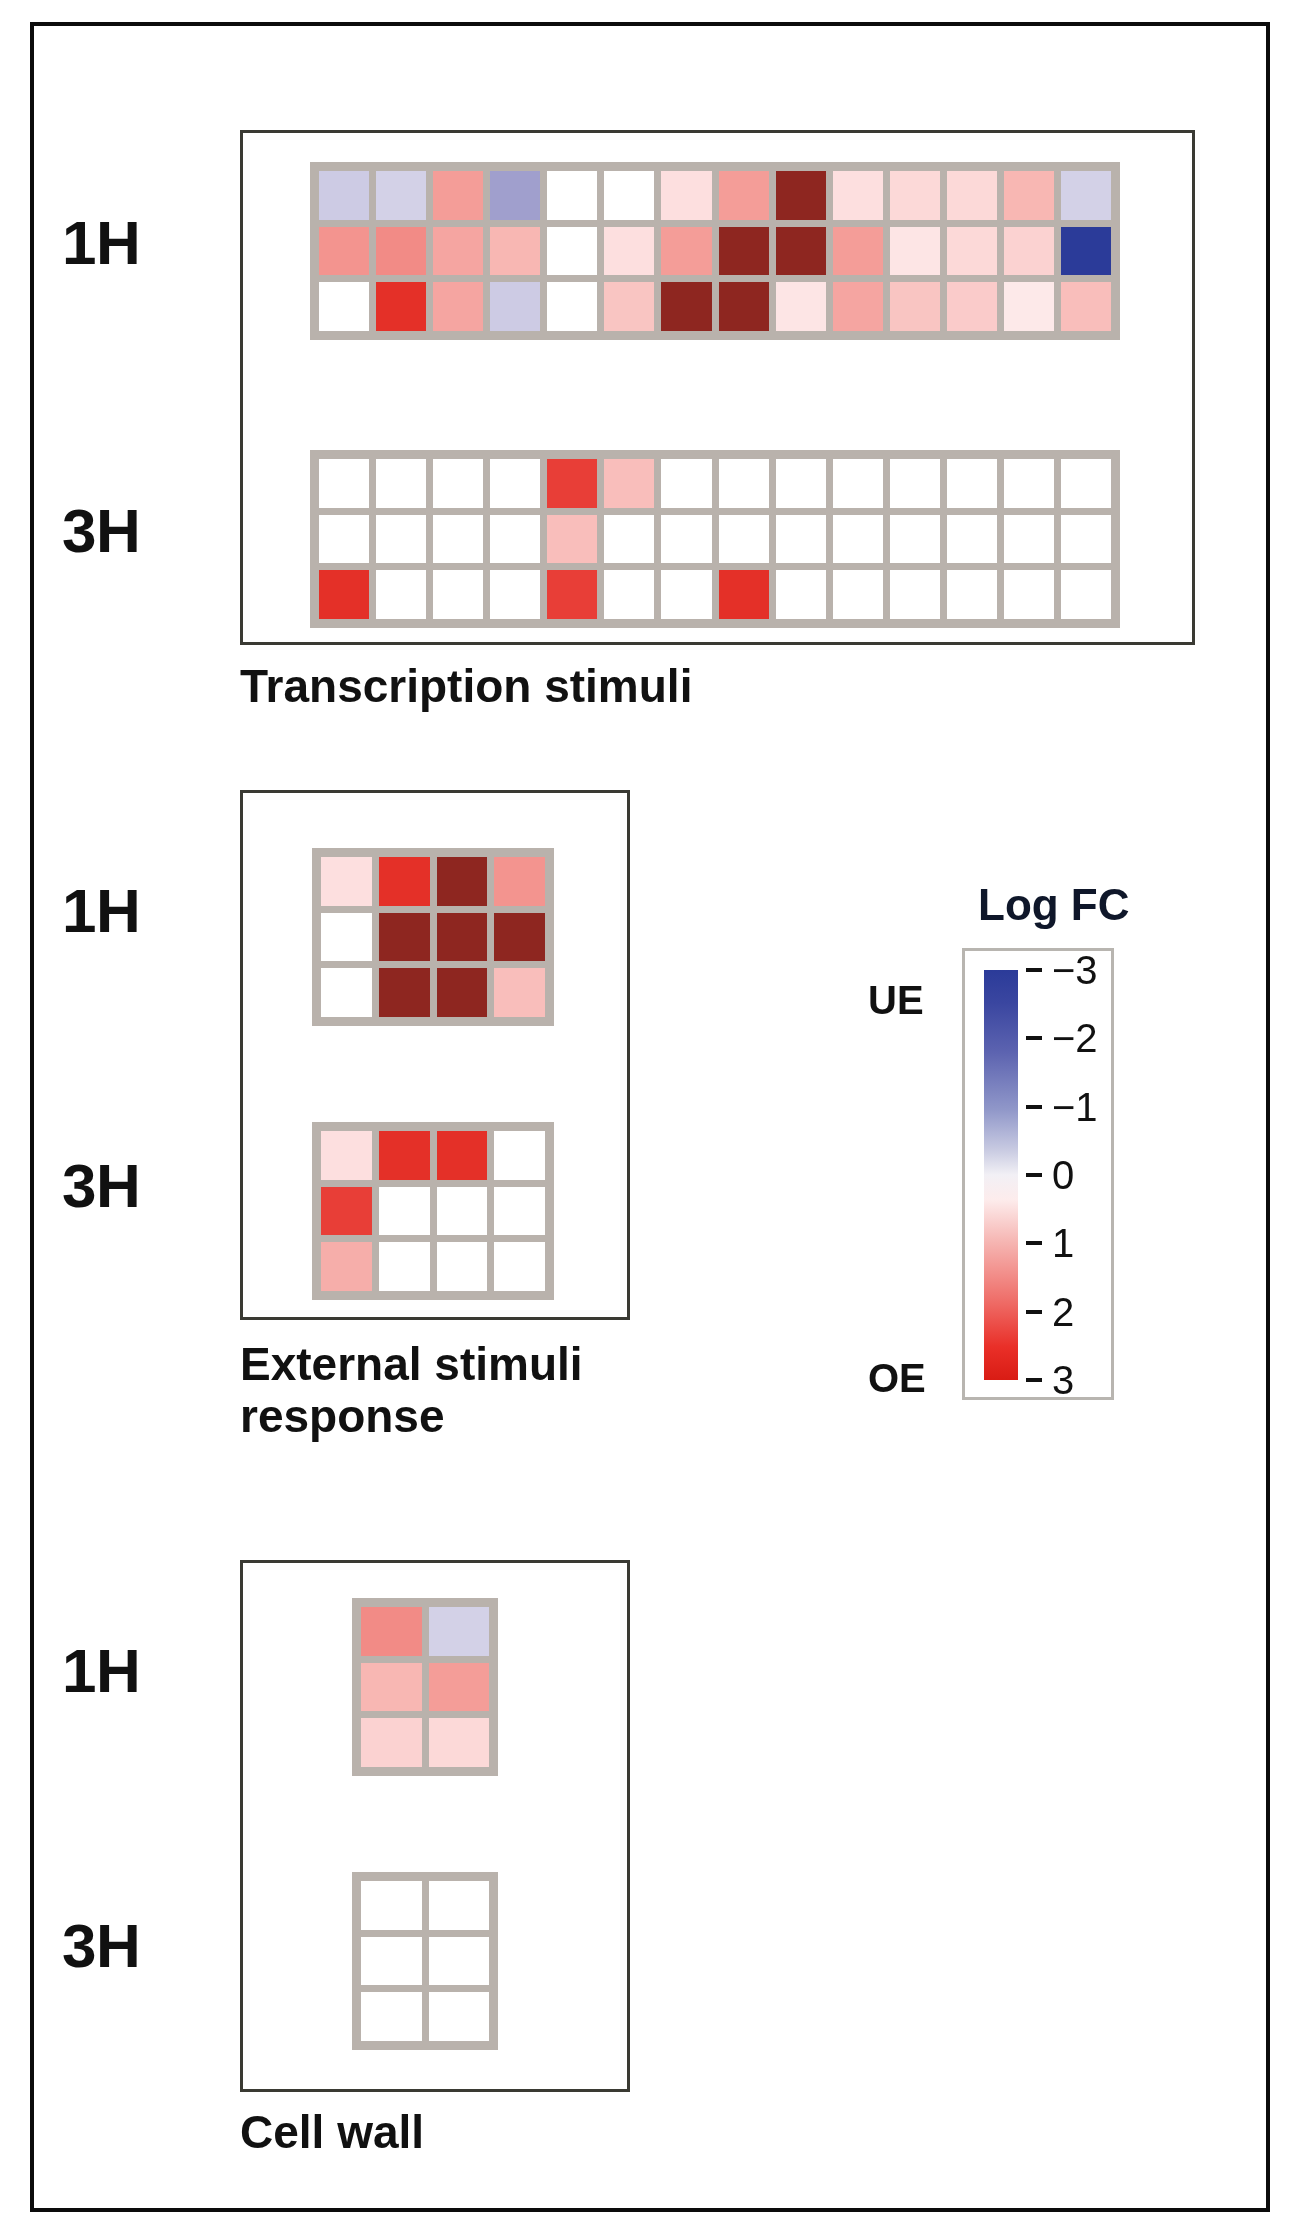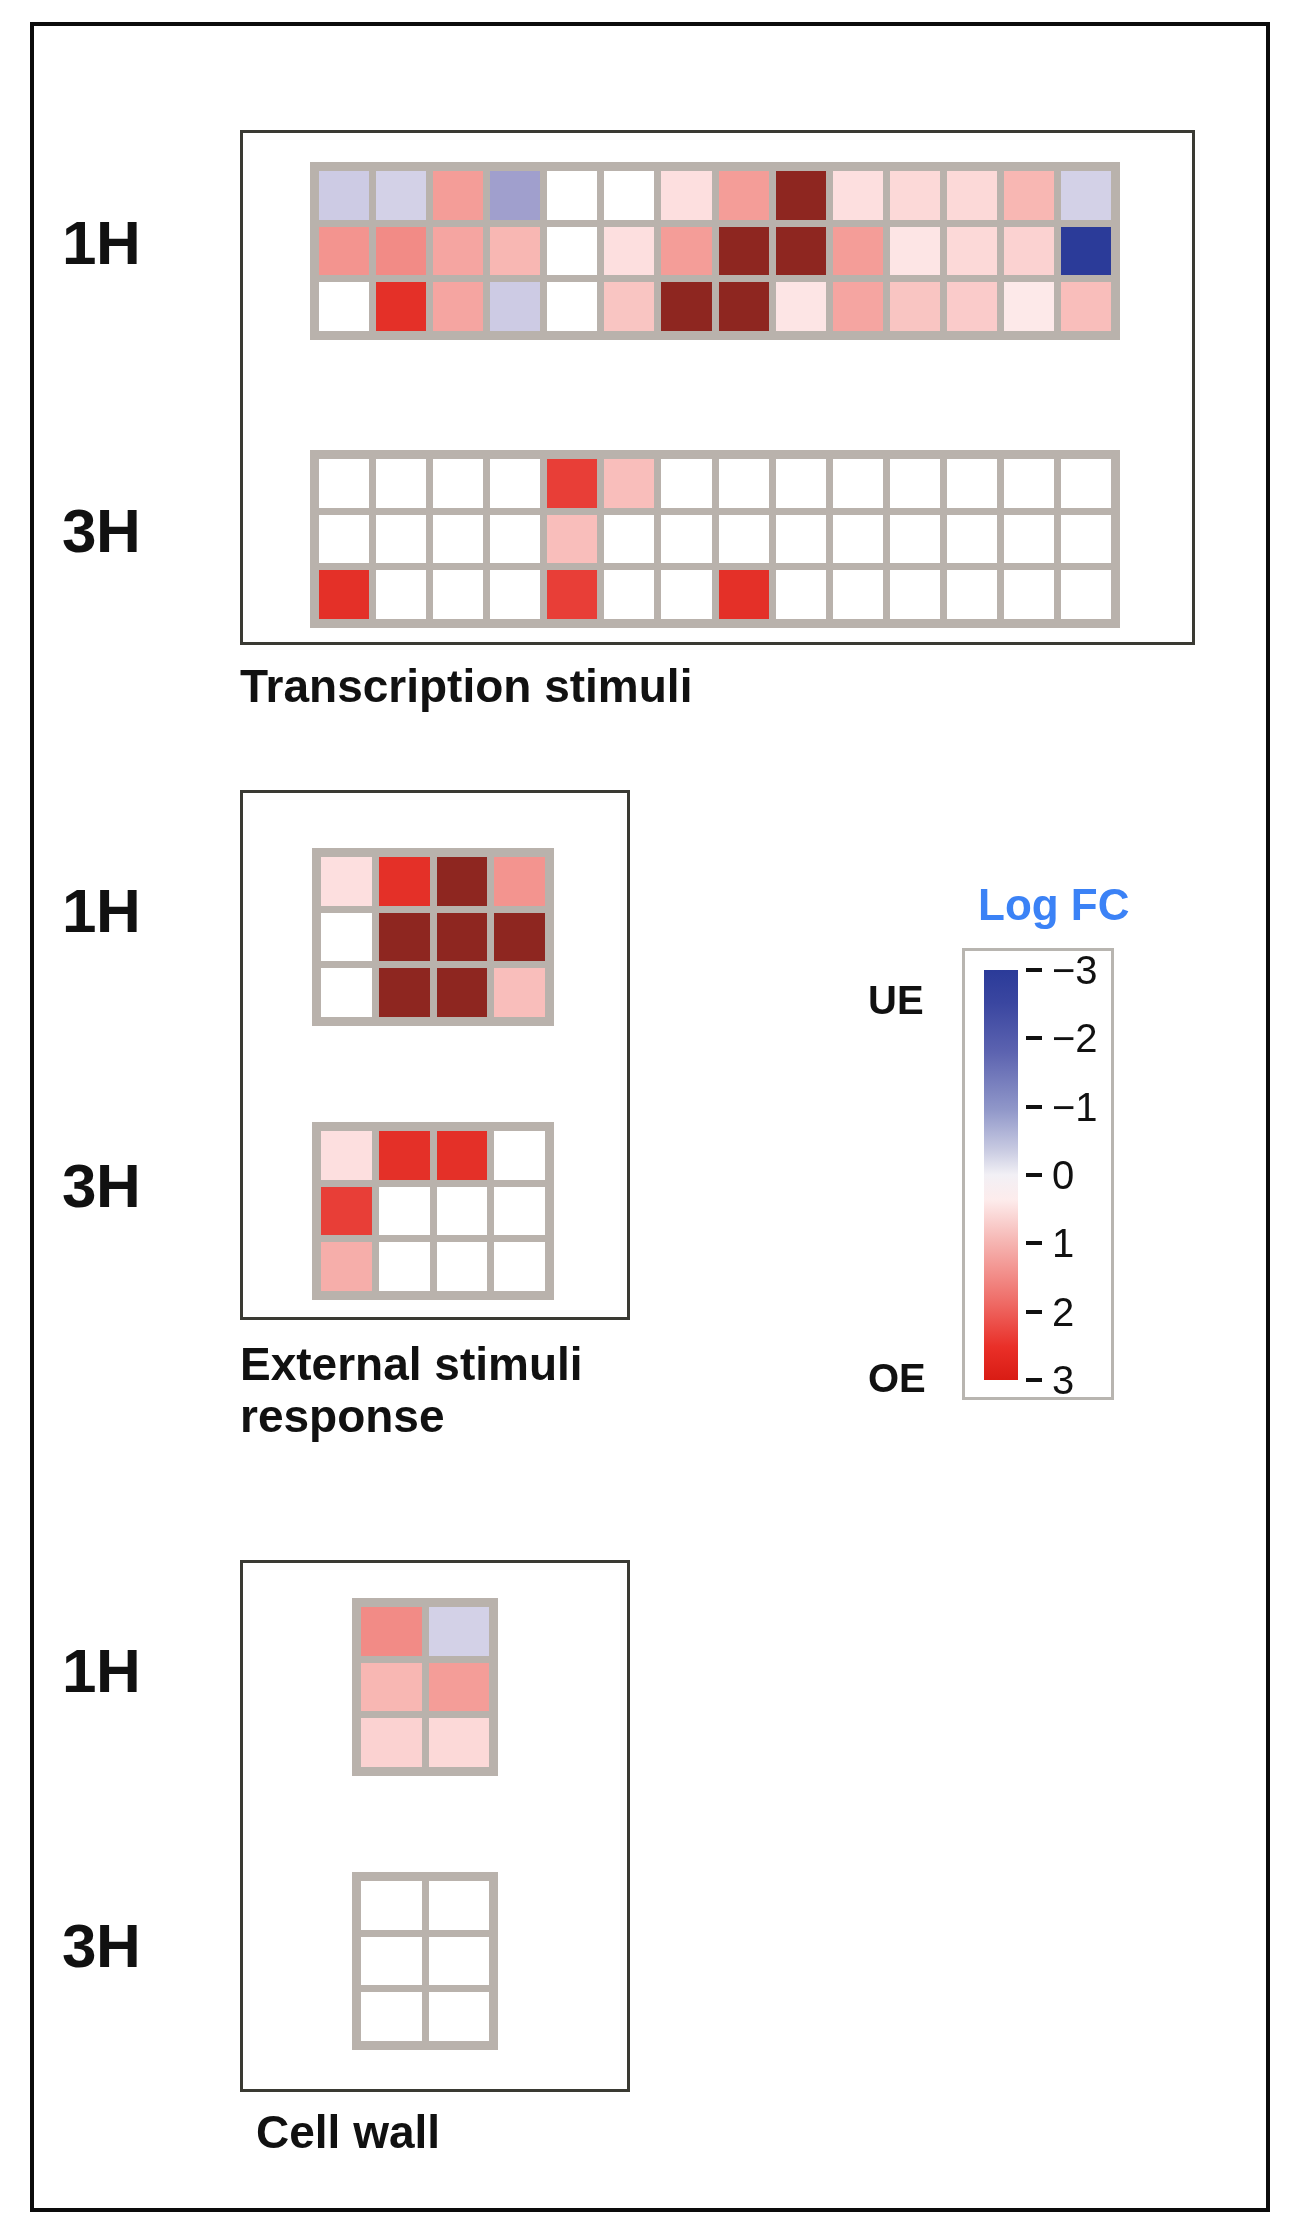--- a/index.html
+++ b/index.html
@@ -52,21 +52,21 @@
     width:100%;height:100%;
     background:#ffffff;
   }
 
   
   .legend{
     position:absolute;
   }
   .legend-title{
     position:absolute;
-    font-weight:bold;font-size:44px;color:#3b82f6;
+    font-weight:bold;font-size:44px;color:#0f172a;
     white-space:nowrap;
   }
   .legend-box{
     position:absolute;
     border:3px solid #b8b5b0;
     background:#fff;
     box-sizing:border-box;
   }
   .legend-bar{
     position:absolute;
@@ -264,21 +264,21 @@
   <div class="heatmap" style="left:352px;top:1872px;width:146px;height:178px;
               grid-template-columns:repeat(2,1fr);grid-template-rows:repeat(3,1fr);">
       <div class="cell" style="background: rgb(255, 255, 255);"></div>
       <div class="cell" style="background: rgb(255, 255, 255);"></div>
       <div class="cell" style="background: rgb(255, 255, 255);"></div>
       <div class="cell" style="background: rgb(255, 255, 255);"></div>
       <div class="cell" style="background: rgb(255, 255, 255);"></div>
       <div class="cell" style="background: rgb(255, 255, 255);"></div>
     </div>
 
-  <div class="caption" style="left:256px;top:2106px;">Cell wall</div>
+  <div class="caption" style="left:240px;top:2106px;">Cell wall</div>
 
   <div class="legend" style="left:940px;top:880px;width:290px;height:560px;">
 
     <div class="legend-title" style="left:38px;top:0px;">Log FC</div>
 
     <div class="legend-box" style="left:22px;top:68px;width:152px;height:452px;"></div>
 
     <div class="legend-bar" style="left:44px;top:90px;width:34px;height:410px;"></div>
 
     <div class="legend-side" style="left:-72px;top:100px;">UE</div>

